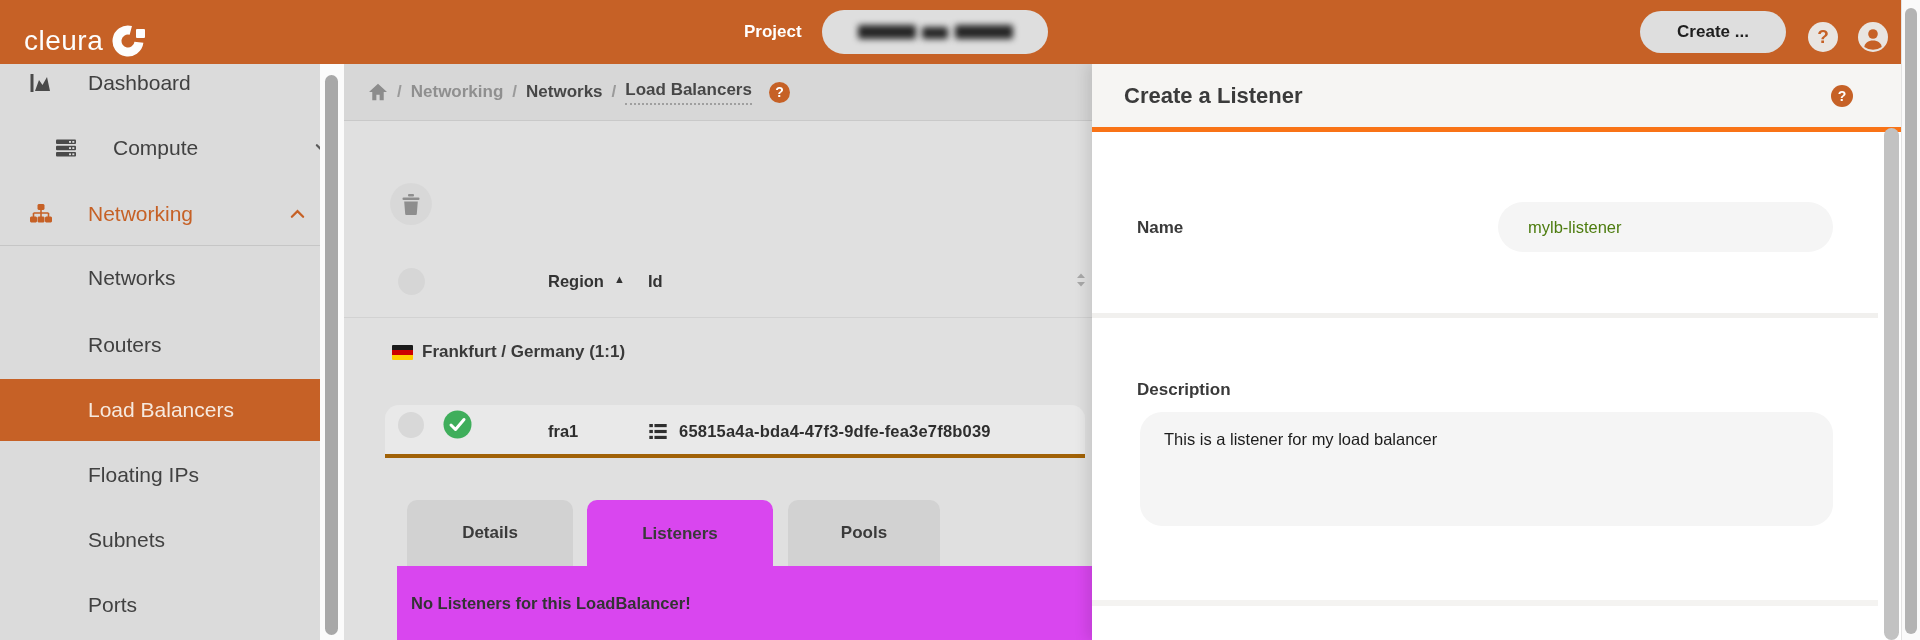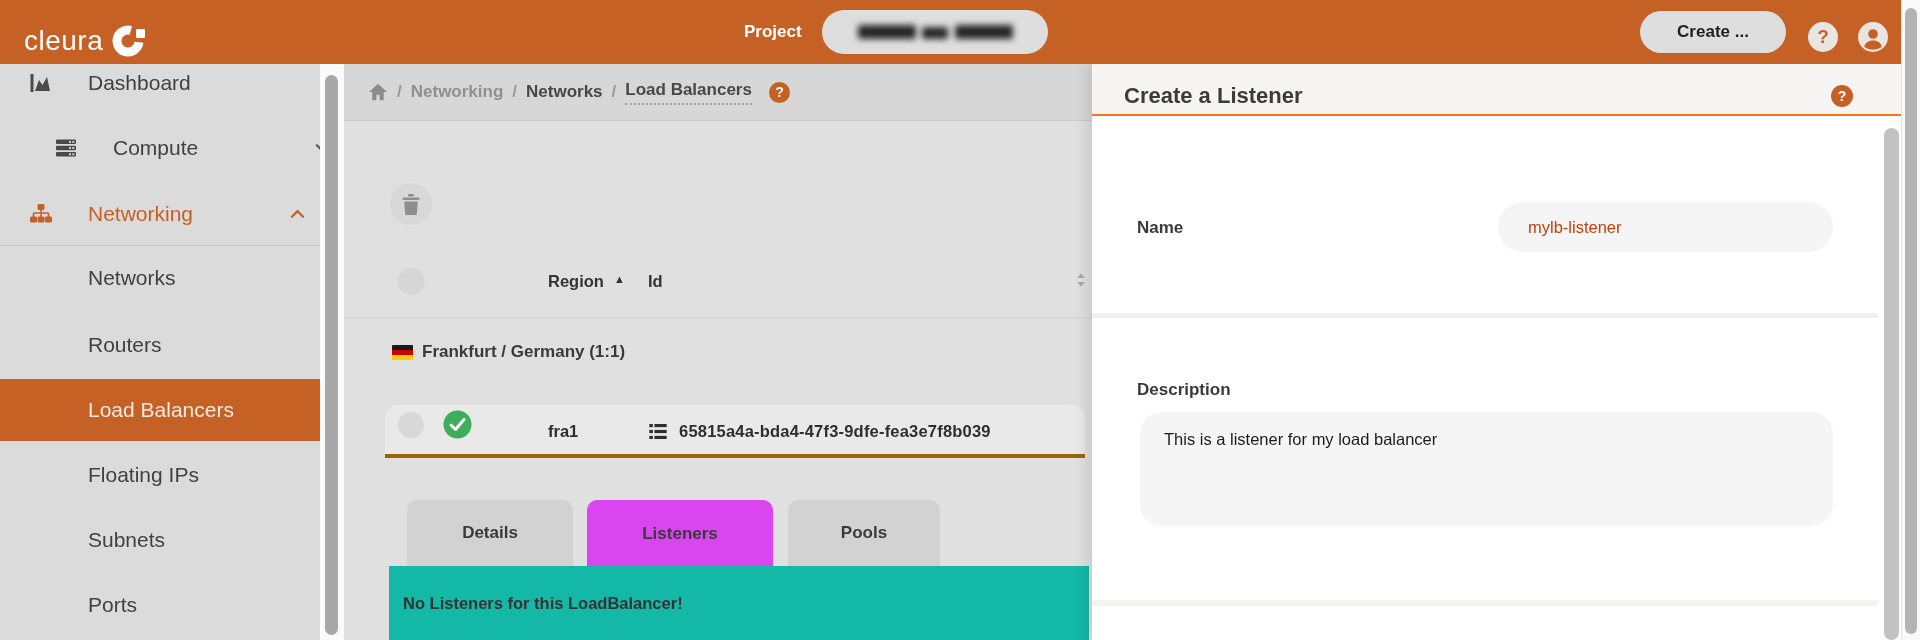--- a/index.html
+++ b/index.html
@@ -71,32 +71,32 @@
   #row-id-icon{left:264px;top:19px;}
   #row-id{left:294px;top:0;height:53px;line-height:53px;font-size:16.5px;font-weight:700;color:#2E2E2E;letter-spacing:.2px;}
 
   .tab{position:absolute;top:95px;height:66px;border-radius:10px 10px 0 0;display:flex;align-items:center;
     justify-content:center;font-size:17px;font-weight:700;color:#3A3A3A;cursor:pointer;}
   .tab.inactive{background:#D2D2D2;}
   .tab.active{background:#d946ef;height:68px;}
   #tab-details{left:22px;width:166px;}
   #tab-listeners{left:202px;width:186px;}
   #tab-pools{left:403px;width:152px;}
-  #tab-content{position:absolute;left:4px;top:161px;width:700px;height:74px;background:#14b8a6;}
+  #tab-content{position:absolute;left:12px;top:161px;width:700px;height:74px;background:#d946ef;}
   #empty-msg{position:absolute;left:14px;top:28px;font-size:16.5px;font-weight:700;color:#333;}
 
   
   #panel{left:1092px;top:64px;width:809px;height:576px;background:#FFF;box-shadow:-6px 0 12px rgba(0,0,0,.10);}
-  #panel-header{position:absolute;left:0;top:0;width:809px;height:52px;background:#F6F5F3;border-bottom:2px solid #f97316;}
+  #panel-header{position:absolute;left:0;top:0;width:809px;height:68px;background:#F6F5F3;border-bottom:5px solid #f97316;}
   #panel-title{position:absolute;left:32px;top:0;height:64px;line-height:64px;font-size:22px;font-weight:700;color:#3B3B3B;}
   #panel-help{position:absolute;left:739px;top:21px;width:22px;height:22px;font-size:14px;}
   .field-label{position:absolute;left:45px;font-size:17px;font-weight:700;color:#3A3A3A;}
   #name-label{top:154px;}
   #name-input{position:absolute;left:406px;top:138px;width:335px;height:50px;border-radius:25px;background:#F5F5F5;
-    font-size:16.5px;font-weight:500;color:#c2410c;line-height:50px;padding-left:30px;cursor:text;}
+    font-size:16.5px;font-weight:500;color:#4d7c0f;line-height:50px;padding-left:30px;cursor:text;}
   .section-divider{position:absolute;left:0;width:786px;background:#F1F0EE;}
   #divider-1{top:249px;height:5px;}
   #desc-label{top:316px;}
   #desc-area{position:absolute;left:48px;top:348px;width:693px;height:114px;border-radius:22px;background:#F5F5F5;
     font-size:16.5px;font-weight:500;color:#1C1C1C;padding:18px 24px;cursor:text;}
   #divider-2{top:536px;height:6px;background:#F4F3F1;}
   #panel-scroll-thumb{position:absolute;left:792px;top:64px;width:15px;height:512px;border-radius:8px;background:#C2C2C2;}
 
   
   #win-scroll{left:1901px;top:0;width:19px;height:640px;background:#FAFAFA;border-left:1px solid #E3E3E3;z-index:60;}

